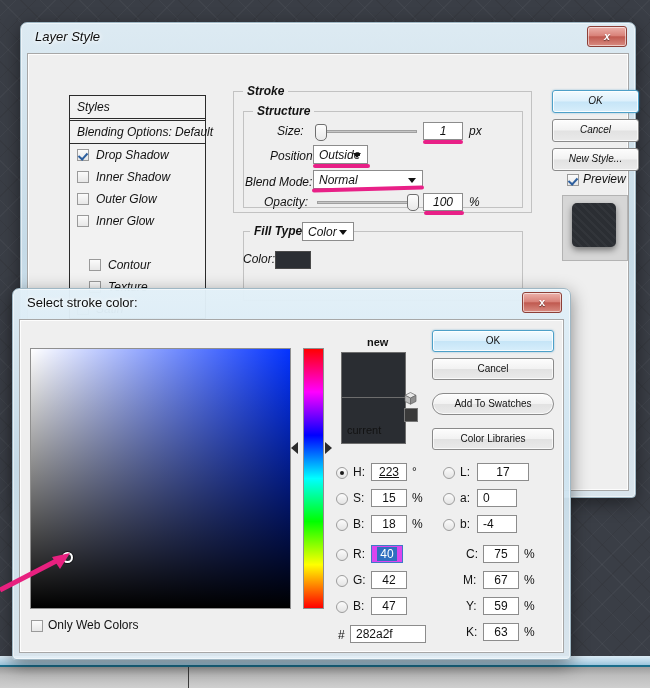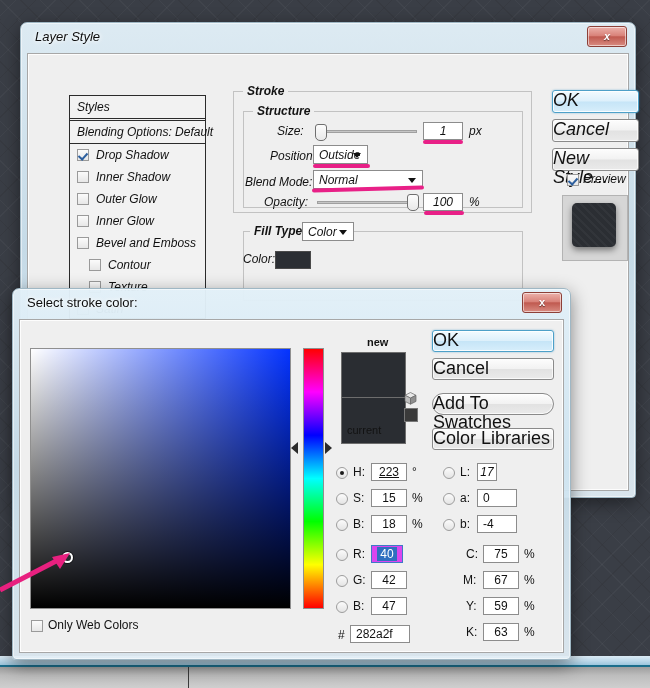--- a/index.html
+++ b/index.html
@@ -56,21 +56,21 @@
   .client{
     position:absolute;left:6px;right:6px;bottom:6px;
     background:#efefef;border:1px solid #a7a7a7;
     box-shadow:0 0 0 1px #fdfdfd inset;
   }
 
   
   .btn{
     position:absolute;height:21px;border:1px solid #8a8a8a;border-radius:3px;
     background:linear-gradient(#fdfdfd,#f2f2f2 48%,#e2e2e2 52%,#eaeaea);
-    font-size:18px;color:#111;text-align:left;line-height:19px;cursor:default;
+    font-size:10px;color:#111;text-align:center;line-height:19px;cursor:default;
     box-shadow:0 0 0 1px rgba(255,255,255,.7) inset;
   }
   .btn.primary{
     border:1px solid #4da0c8;
     background:linear-gradient(#f2fbff,#ddf0fb 48%,#c6e5f7 52%,#d7eefb);
     box-shadow:0 0 0 1px rgba(255,255,255,.85) inset,0 0 2px rgba(60,150,200,.6);
   }
 
   
   .fld{
@@ -208,24 +208,20 @@
       <span class="t">Inner Shadow</span>
       </div>
     <div class="slist-row" style="top:92px;">
       <span class="cb"></span>
       <span class="t">Outer Glow</span>
       </div>
     <div class="slist-row" style="top:114px;">
       <span class="cb"></span>
       <span class="t">Inner Glow</span>
       </div>
-    <div class="slist-row" style="top:136px;">
-      <span class="cb"></span>
-      <span class="t">Bevel and Emboss</span>
-      </div>
     <div class="slist-row indent" style="top:158px;">
       <span class="cb"></span>
       <span class="t">Contour</span>
       </div>
     <div class="slist-row indent" style="top:180px;">
       <span class="cb"></span>
       <span class="t">Texture</span>
       </div>
     <div class="slist-row" style="top:202px;">
       <span class="cb"></span>
@@ -342,25 +338,25 @@
 
 <div class="rb" style="left:336px;top:575px;"></div>
 <div class="lbl" style="left:353px;top:573px;">G:</div>
 <div class="fld center" style="left:371px;top:571px;width:36px;">42</div>
 
 <div class="rb" style="left:336px;top:601px;"></div>
 <div class="lbl" style="left:353px;top:599px;">B:</div>
 <div class="fld center" style="left:371px;top:597px;width:36px;">47</div>
 
 <div class="lbl" style="left:338px;top:628px;">#</div>
-<div class="fld left" style="left:350px;top:625px;width:60px;">282a2f</div>
+<div class="fld left" style="left:350px;top:625px;width:76px;">282a2f</div>
 
 <div class="rb" style="left:443px;top:467px;"></div>
 <div class="lbl" style="left:460px;top:465px;">L:</div>
-<div class="fld center" style="left:477px;top:463px;width:20px;font-style:italic;">17</div>
+<div class="fld center" style="left:477px;top:463px;width:52px;">17</div>
 
 <div class="rb" style="left:443px;top:493px;"></div>
 <div class="lbl" style="left:460px;top:491px;">a:</div>
 <div class="fld left" style="left:477px;top:489px;width:40px;">0</div>
 
 <div class="rb" style="left:443px;top:519px;"></div>
 <div class="lbl" style="left:460px;top:517px;">b:</div>
 <div class="fld left" style="left:477px;top:515px;width:40px;">-4</div>
 
 <div class="lbl" style="left:466px;top:547px;">C:</div>

